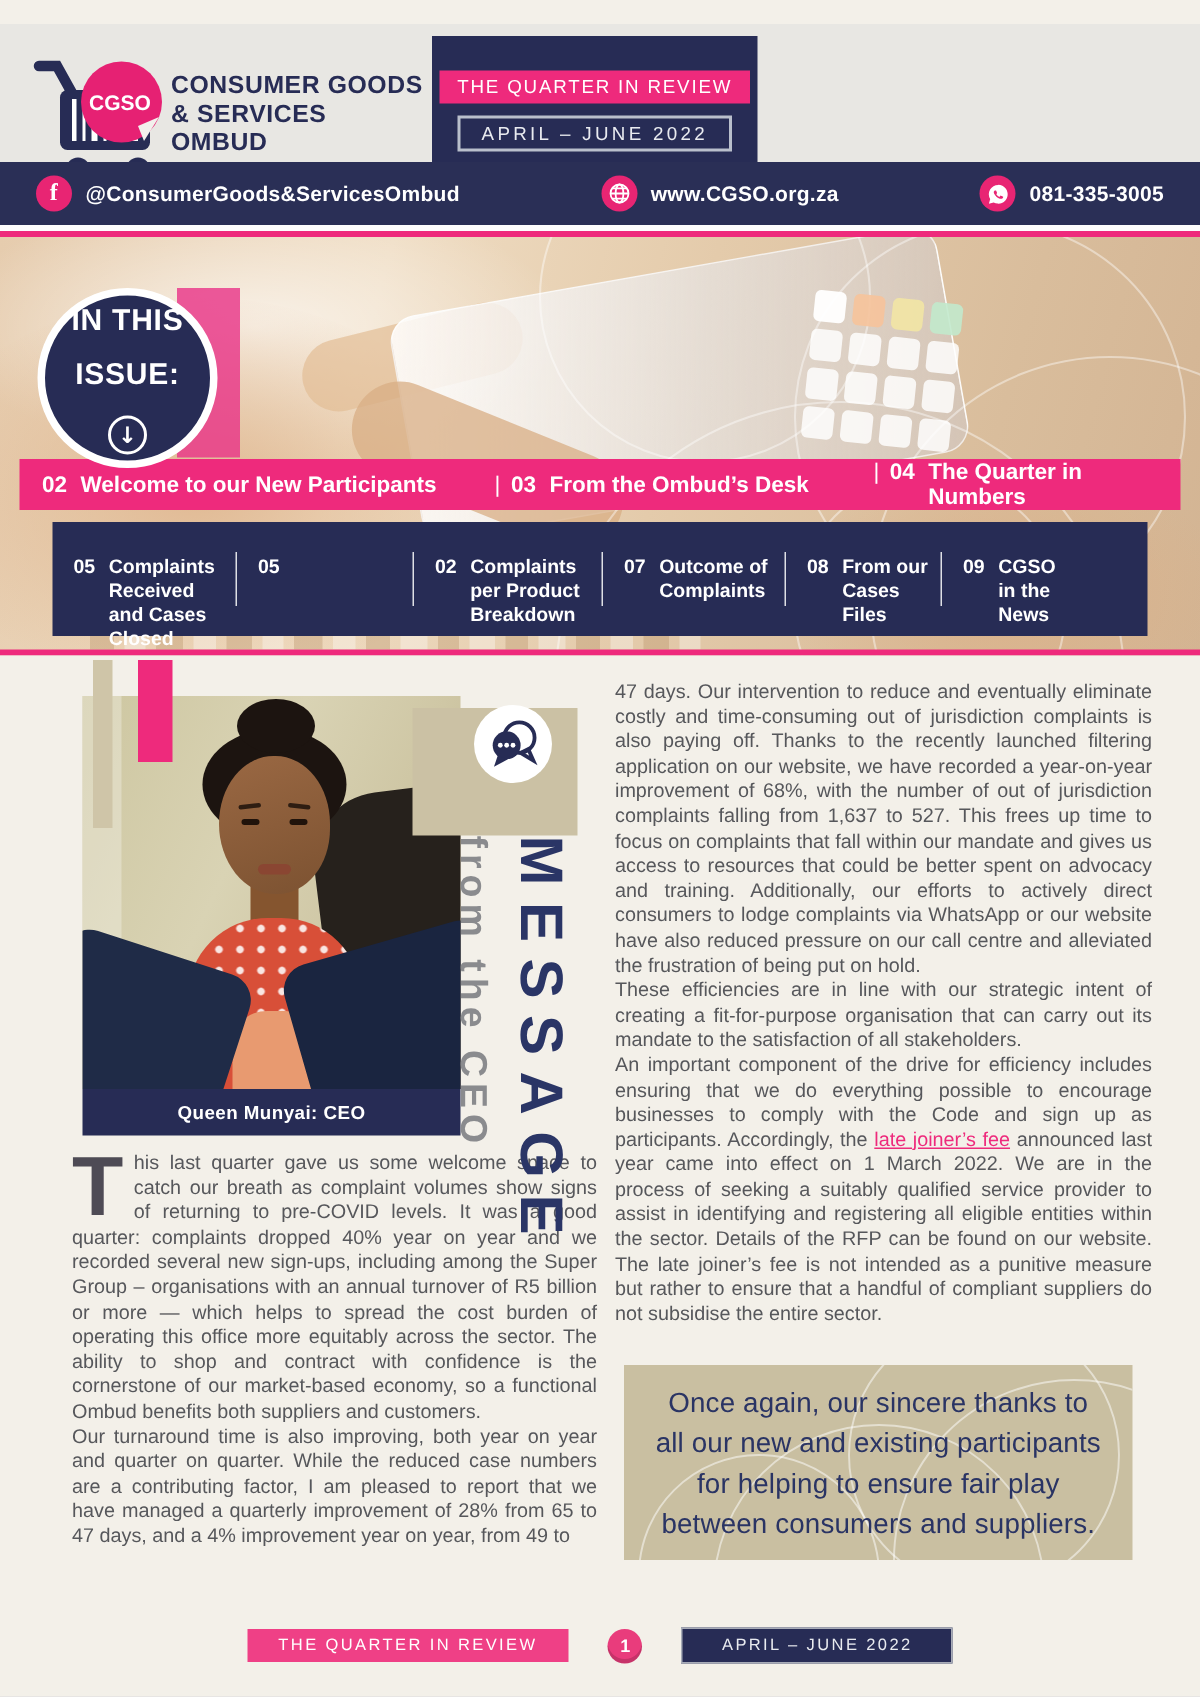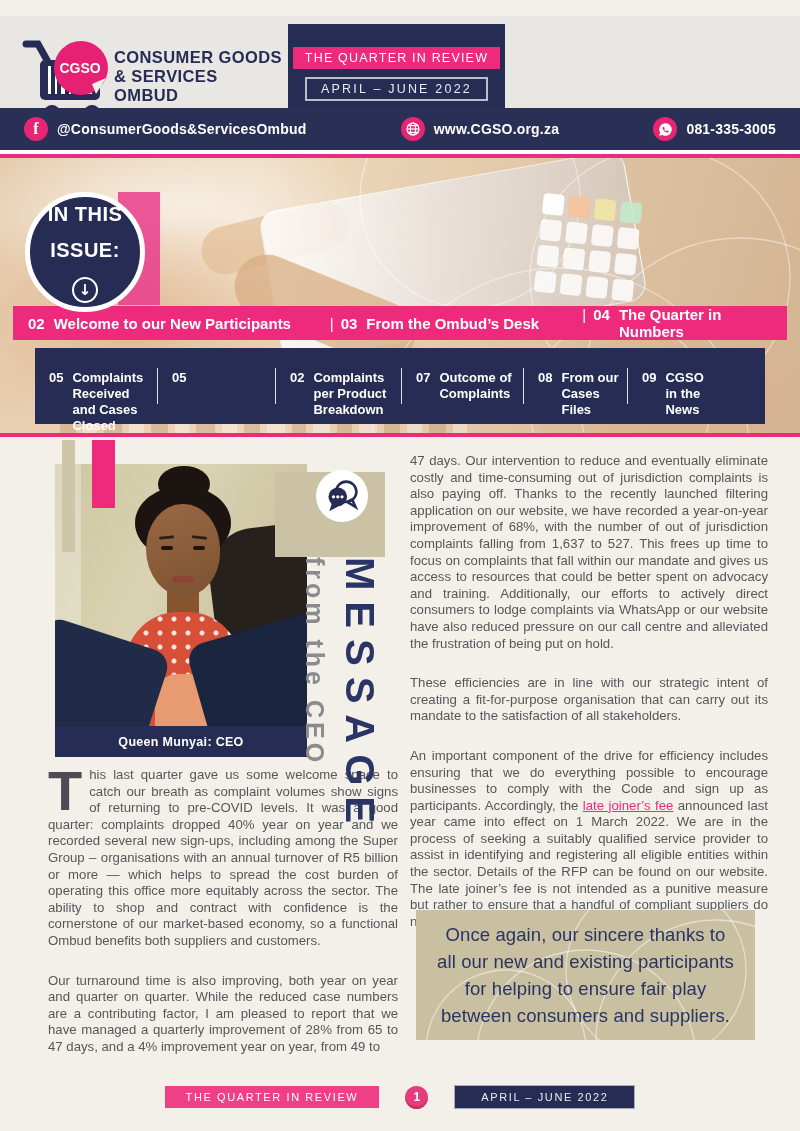--- a/index.html
+++ b/index.html
@@ -116,21 +116,21 @@
 
   .tan-square { left:275px; top:35px; width:110px; height:85px; background:#CBC1A4; z-index:3; }
   .chat-circle { left:316px; top:33px; width:52px; height:52px; border-radius:50%; background:#fff; z-index:4;
     display:flex; align-items:center; justify-content:center; }
 
   .vtitle { left:300px; top:120px; height:430px; writing-mode:vertical-rl; z-index:2; }
   .vtitle-main { font-size:40px; font-weight:800; color:#2A3566; letter-spacing:11px; margin-left:8px; }
   .vtitle-sub { font-size:25px; font-weight:600; color:#8A8B8E; letter-spacing:4px; }
 
   .body-text { font-size:13.2px; line-height:16.6px; color:#56575B; text-align:justify; }
-  .body-text p + p { margin-top:23px; }
+  .body-text p + p { margin-top:0; }
   .col-left { left:48px; top:330px; width:350px; }
   .col-right { left:410px; top:16px; width:358px; }
   .dropcap { float:left; font-size:56px; line-height:44px; font-weight:700; color:#4E4B55; padding:2px 7px 0 0; }
   .link-pink { color:#EE2A7C;text-decoration:underline; }
 
   .callout { left:416px; top:473px; width:339px; height:130px; background:#C9BFA1; overflow:hidden;
     display:flex; align-items:center; justify-content:center; padding:0 20px; z-index:2; }
   .callout-text { position:relative; color:#2A3464; font-size:18.5px; line-height:27px; text-align:center; letter-spacing:.1px; z-index:2; }
   .callout svg { position:absolute; left:0; top:0; z-index:1; }
 

